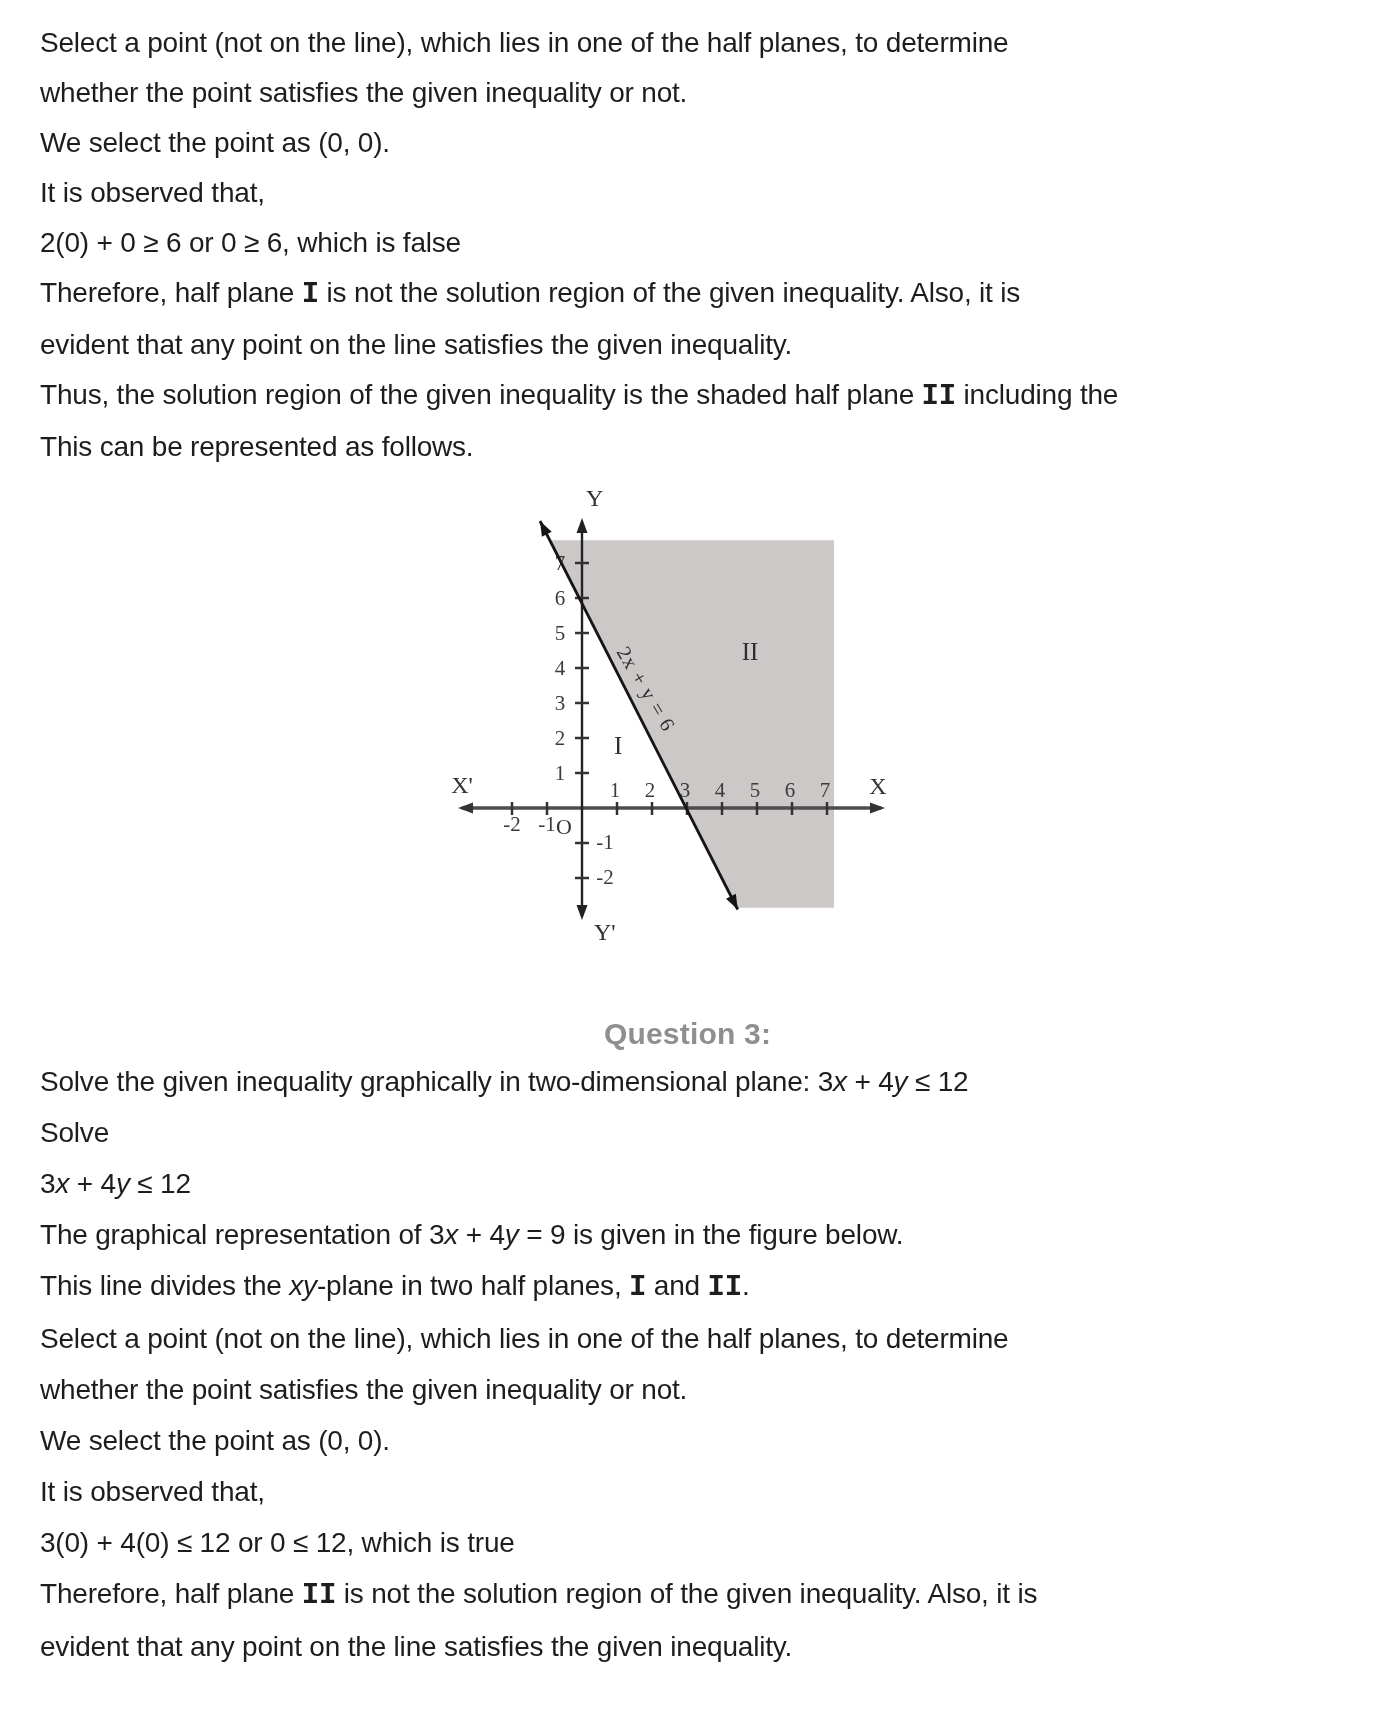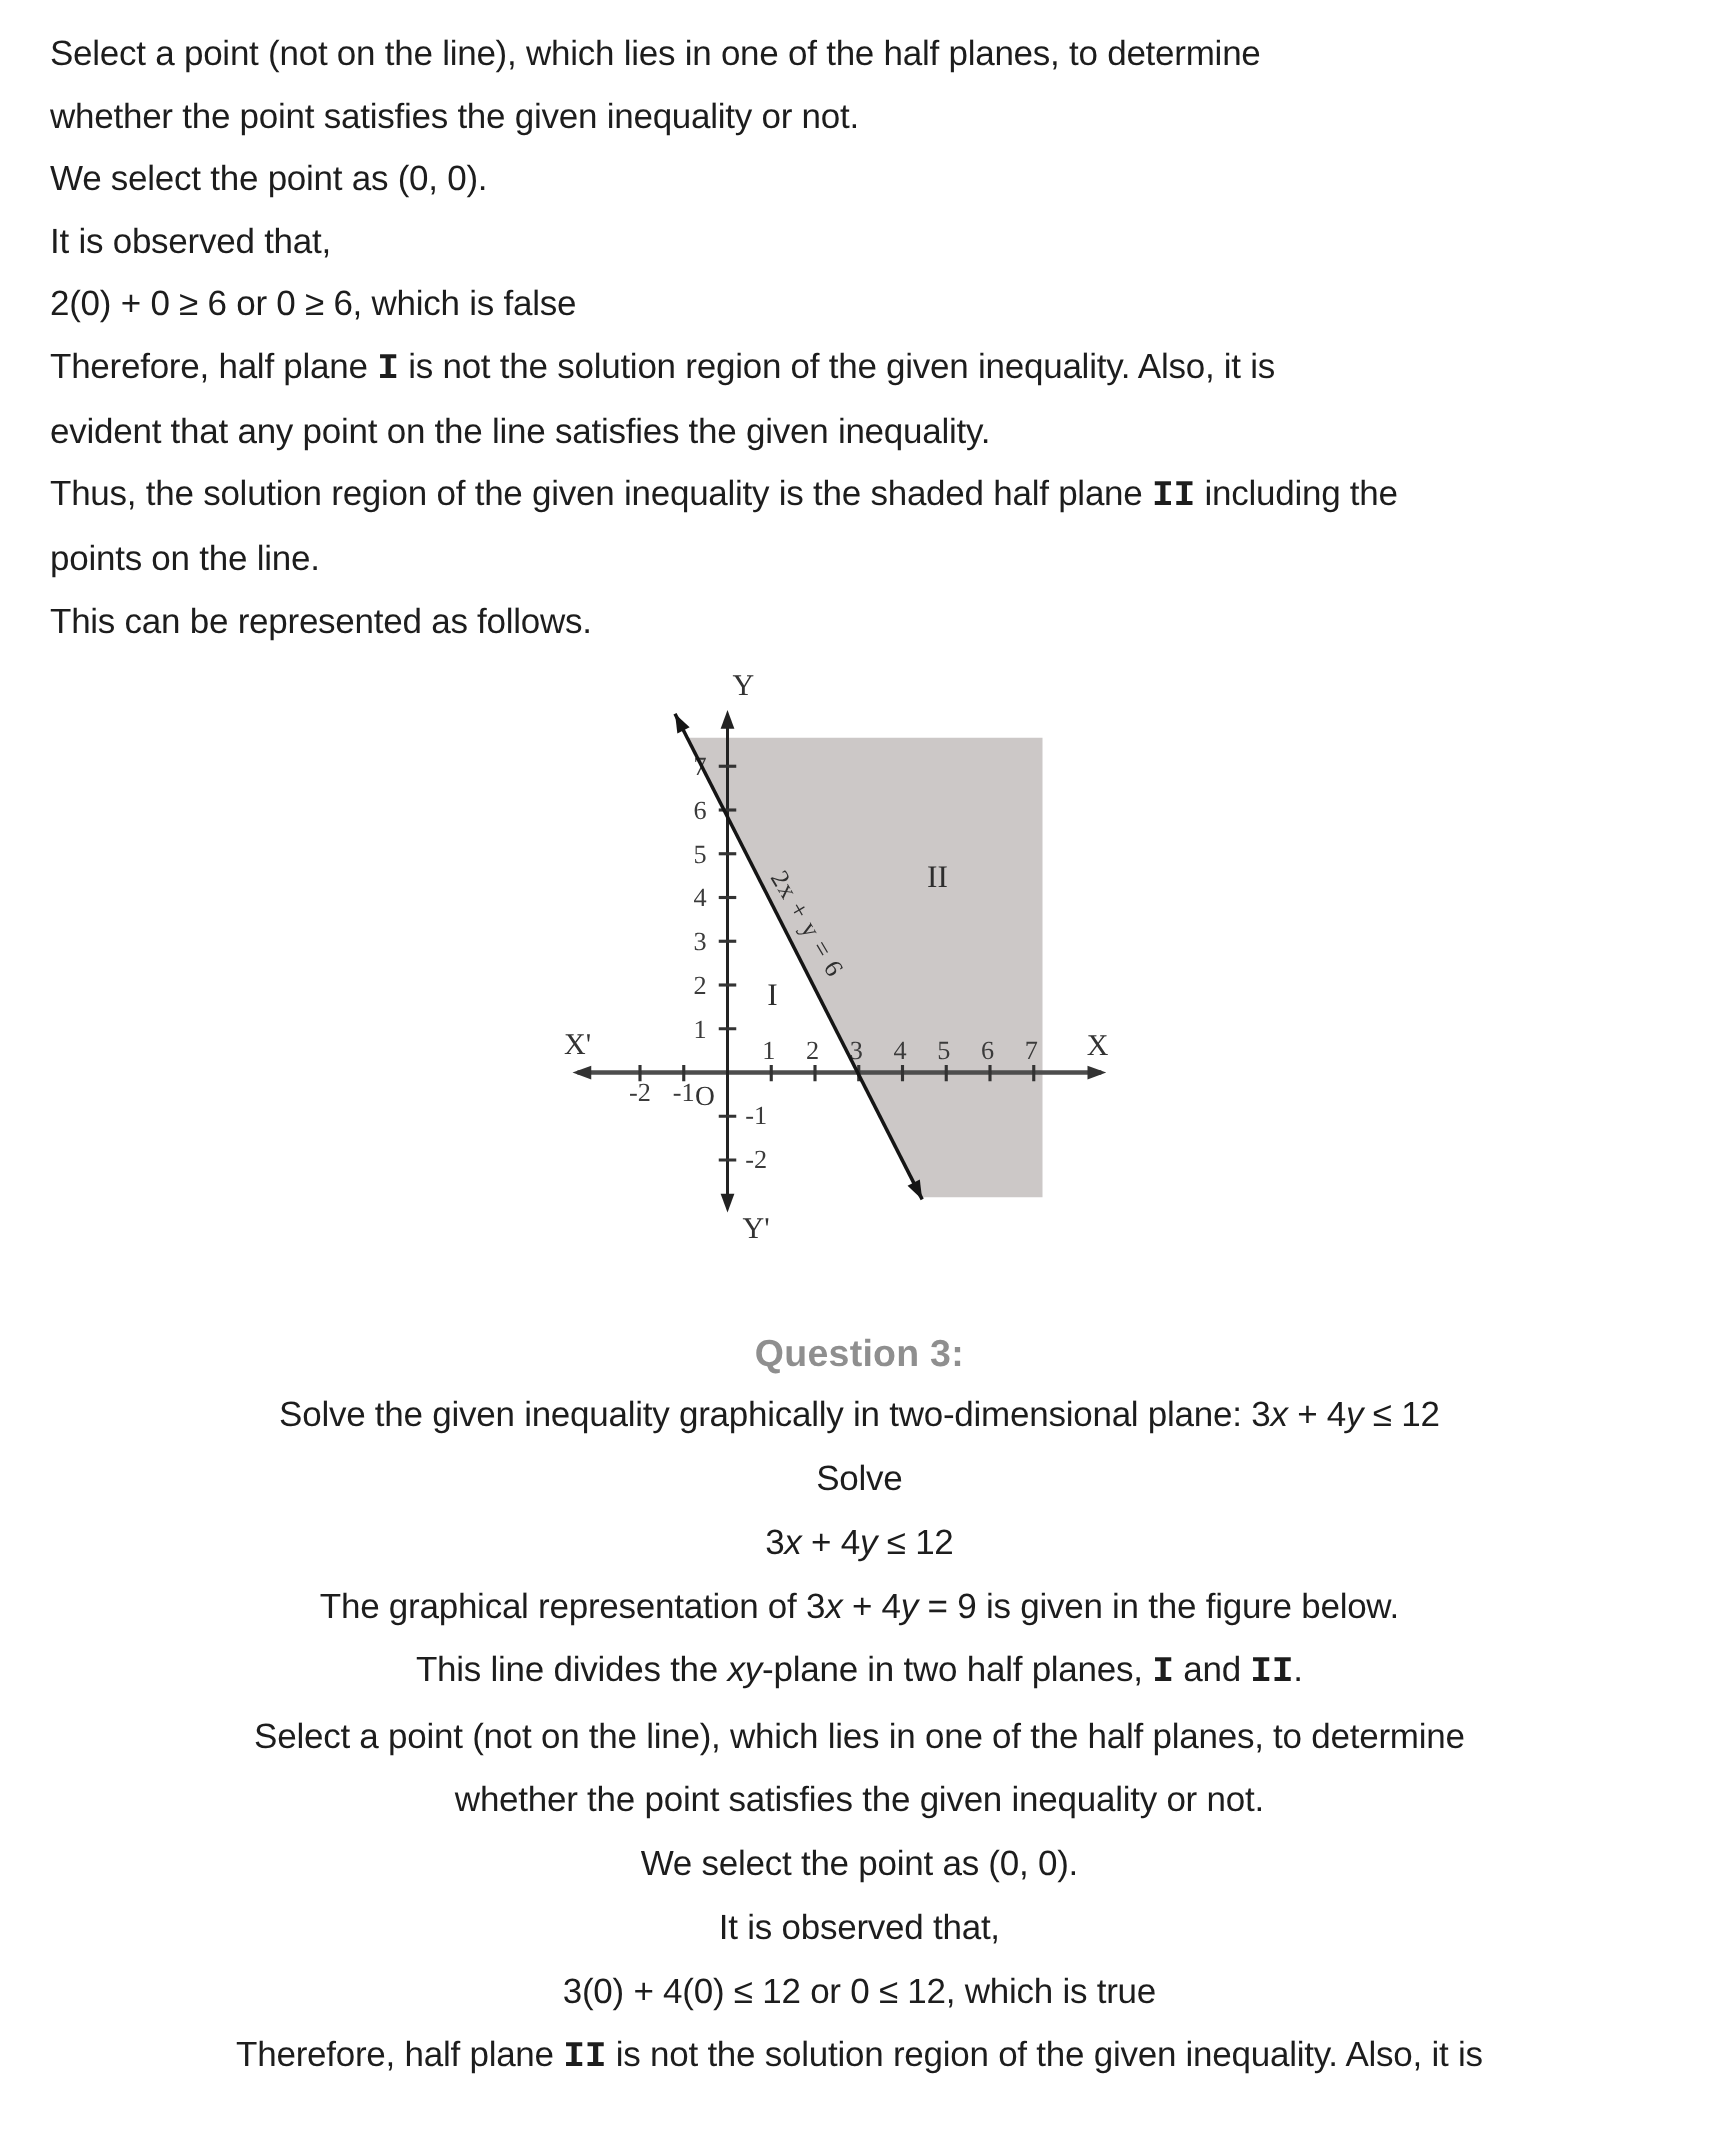--- a/index.html
+++ b/index.html
@@ -2,21 +2,21 @@
 <html><head>
 <meta charset="utf-8">
 <style>
   html,body{margin:0;padding:0;background:#ffffff;}
   .page{
     position:relative;width:1375px;height:1680px;background:#ffffff;overflow:hidden;
     font-family:"Liberation Sans",sans-serif;color:#1d1d1d;
   }
   .content{padding:18px 40px 0 40px;}
   .text-block p.tline{margin:0;font-size:28px;line-height:50px;letter-spacing:-0.2px;white-space:nowrap;}
-  .text-block.sec2 p.tline{line-height:51px;text-align:center;}
+  .text-block.sec2 p.tline{line-height:51px;}
   .mb{font-family:"Liberation Mono",monospace;font-weight:bold;font-size:29px;}
   .it{font-style:italic;}
   .q-heading{margin:55px 0 0 0;font-size:30px;line-height:44px;font-weight:bold;letter-spacing:0.2px;text-align:center;}
   .graph-figure{margin:-12px 0 0 360px;width:500px;height:497px;}
   .graph-figure svg{display:block;}
   .wm-red{
     position:absolute;left:515px;top:1699px;
     font-family:"Liberation Mono",monospace;font-size:34px;font-weight:bold;letter-spacing:1px;
     white-space:nowrap;
   }
@@ -33,21 +33,20 @@
 
     <div class="text-block">
         <p class="tline"><span>Select a point (not on the line), which lies in one of the half planes, to determine</span></p>
         <p class="tline"><span>whether the point satisfies the given inequality or not.</span></p>
         <p class="tline"><span>We select the point as (0, 0).</span></p>
         <p class="tline"><span>It is observed that,</span></p>
         <p class="tline"><span>2(0) + 0 ≥ 6 or 0 ≥ 6, which is false</span></p>
         <p class="tline"><span>Therefore, half plane </span><span class="mb">I</span><span> is not the solution region of the given inequality. Also, it is</span></p>
         <p class="tline"><span>evident that any point on the line satisfies the given inequality.</span></p>
         <p class="tline"><span>Thus, the solution region of the given inequality is the shaded half plane </span><span class="mb">II</span><span> including the</span></p>
-        <p class="tline"><span>points on the line.</span></p>
         <p class="tline"><span>This can be represented as follows.</span></p>
       </div>
 
     <figure class="graph-figure" style="margin-block:0;margin-inline:0;margin:-12px 0 0 360px;">
       <svg id="figure-svg" width="500" height="497" viewBox="0 0 500 497" xmlns="http://www.w3.org/2000/svg">
           <polygon points="149.79842342342343,80.25 434,80.25 434,447.75 336.85923423423424,447.75" fill="#ccc8c7"></polygon>
           <line x1="62" y1="348" x2="481" y2="348" stroke="#4d4d4d" stroke-width="3.5"></line>
           <line x1="182" y1="62" x2="182" y2="456" stroke="#222" stroke-width="2.4"></line>
           <polygon points="0,0 -15,5.5 -15,-5.5" transform="translate(58,348) rotate(180)" fill="#333"></polygon>
           <polygon points="0,0 -15,5.5 -15,-5.5" transform="translate(485,348) rotate(0)" fill="#333"></polygon>

